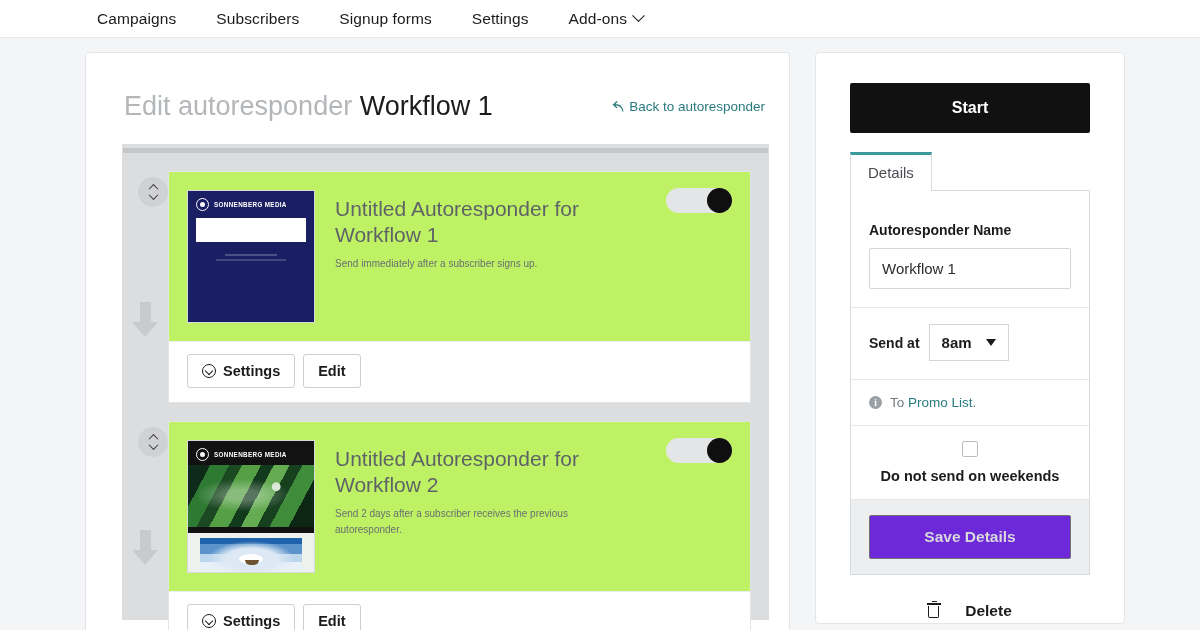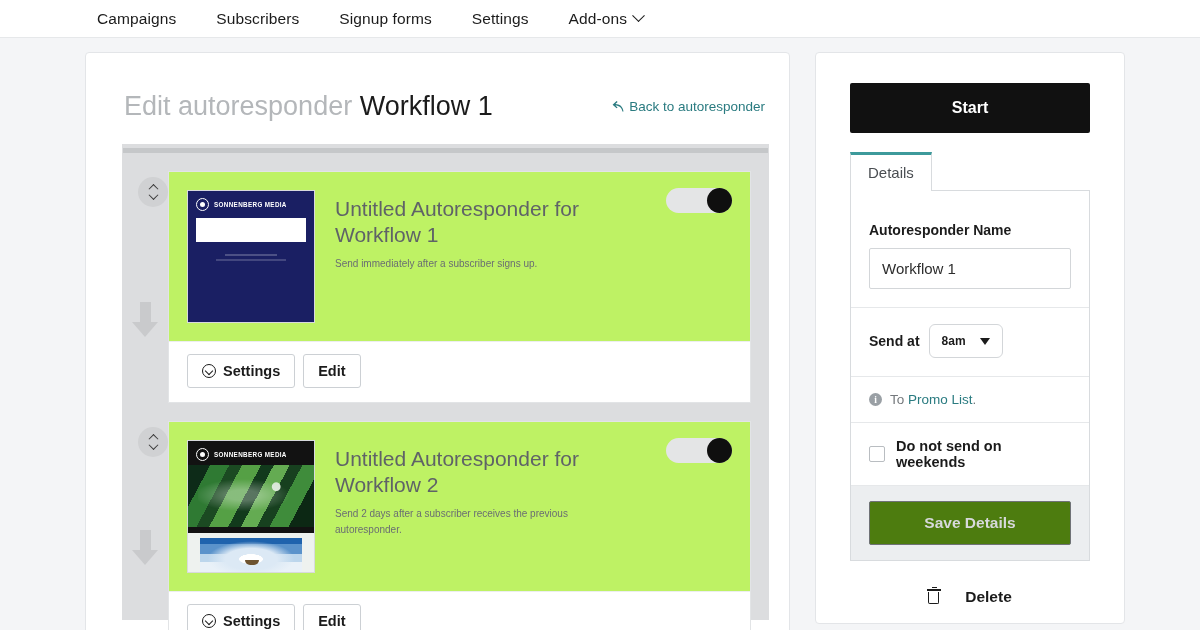--- a/index.html
+++ b/index.html
@@ -400,23 +400,23 @@
     background: #fff;
   }
   .sendat-row {
     display: flex;
     align-items: center;
     gap: 9px;
   }
   .sendat-label { font-size: 14px; font-weight: 700; color: #1b1b1b; }
   .select {
     border: 1px solid #d3d6d9;
-    border-radius: 6px;
+    border-radius: 0;
     padding: 9px 12px;
-    font-size: 12px;
+    font-size: 15px;
     font-weight: 700;
     color: #1b1b1b;
     display: flex;
     align-items: center;
     gap: 14px;
     cursor: pointer;
     background: #fff;
   }
   .caret {
     width: 0; height: 0;
@@ -450,38 +450,39 @@
   }
   .promo-link { color: #2a7b80; }
 
   .check-row {
     display: flex;
     align-items: center;
     gap: 11px;
     padding: 15px 18px;
     border-bottom: 1px solid #e6e8ea;
     background: #fff;
+    flex-direction: column;
   }
   .checkbox {
     width: 16px; height: 16px;
     border: 1.5px solid #b9bdc1;
     border-radius: 2px;
     background: #fff;
     flex: none;
     cursor: pointer;
   }
   .check-label { font-size: 14.5px; font-weight: 700; color: #1b1b1b; }
 
   .save-sec {
     background: #eceef0;
     padding: 15px 18px;
   }
   .save-btn {
     width: 100%;
-    background: #4d7c0f;
+    background: #6d28d9;
     border: 1px solid #6f7276;
     color: #d7d9db;
     font-size: 15.5px;
     font-weight: 700;
     padding: 12px 0;
     border-radius: 2px;
     cursor: not-allowed;
     font-family: "Liberation Sans", sans-serif;
   }
 

